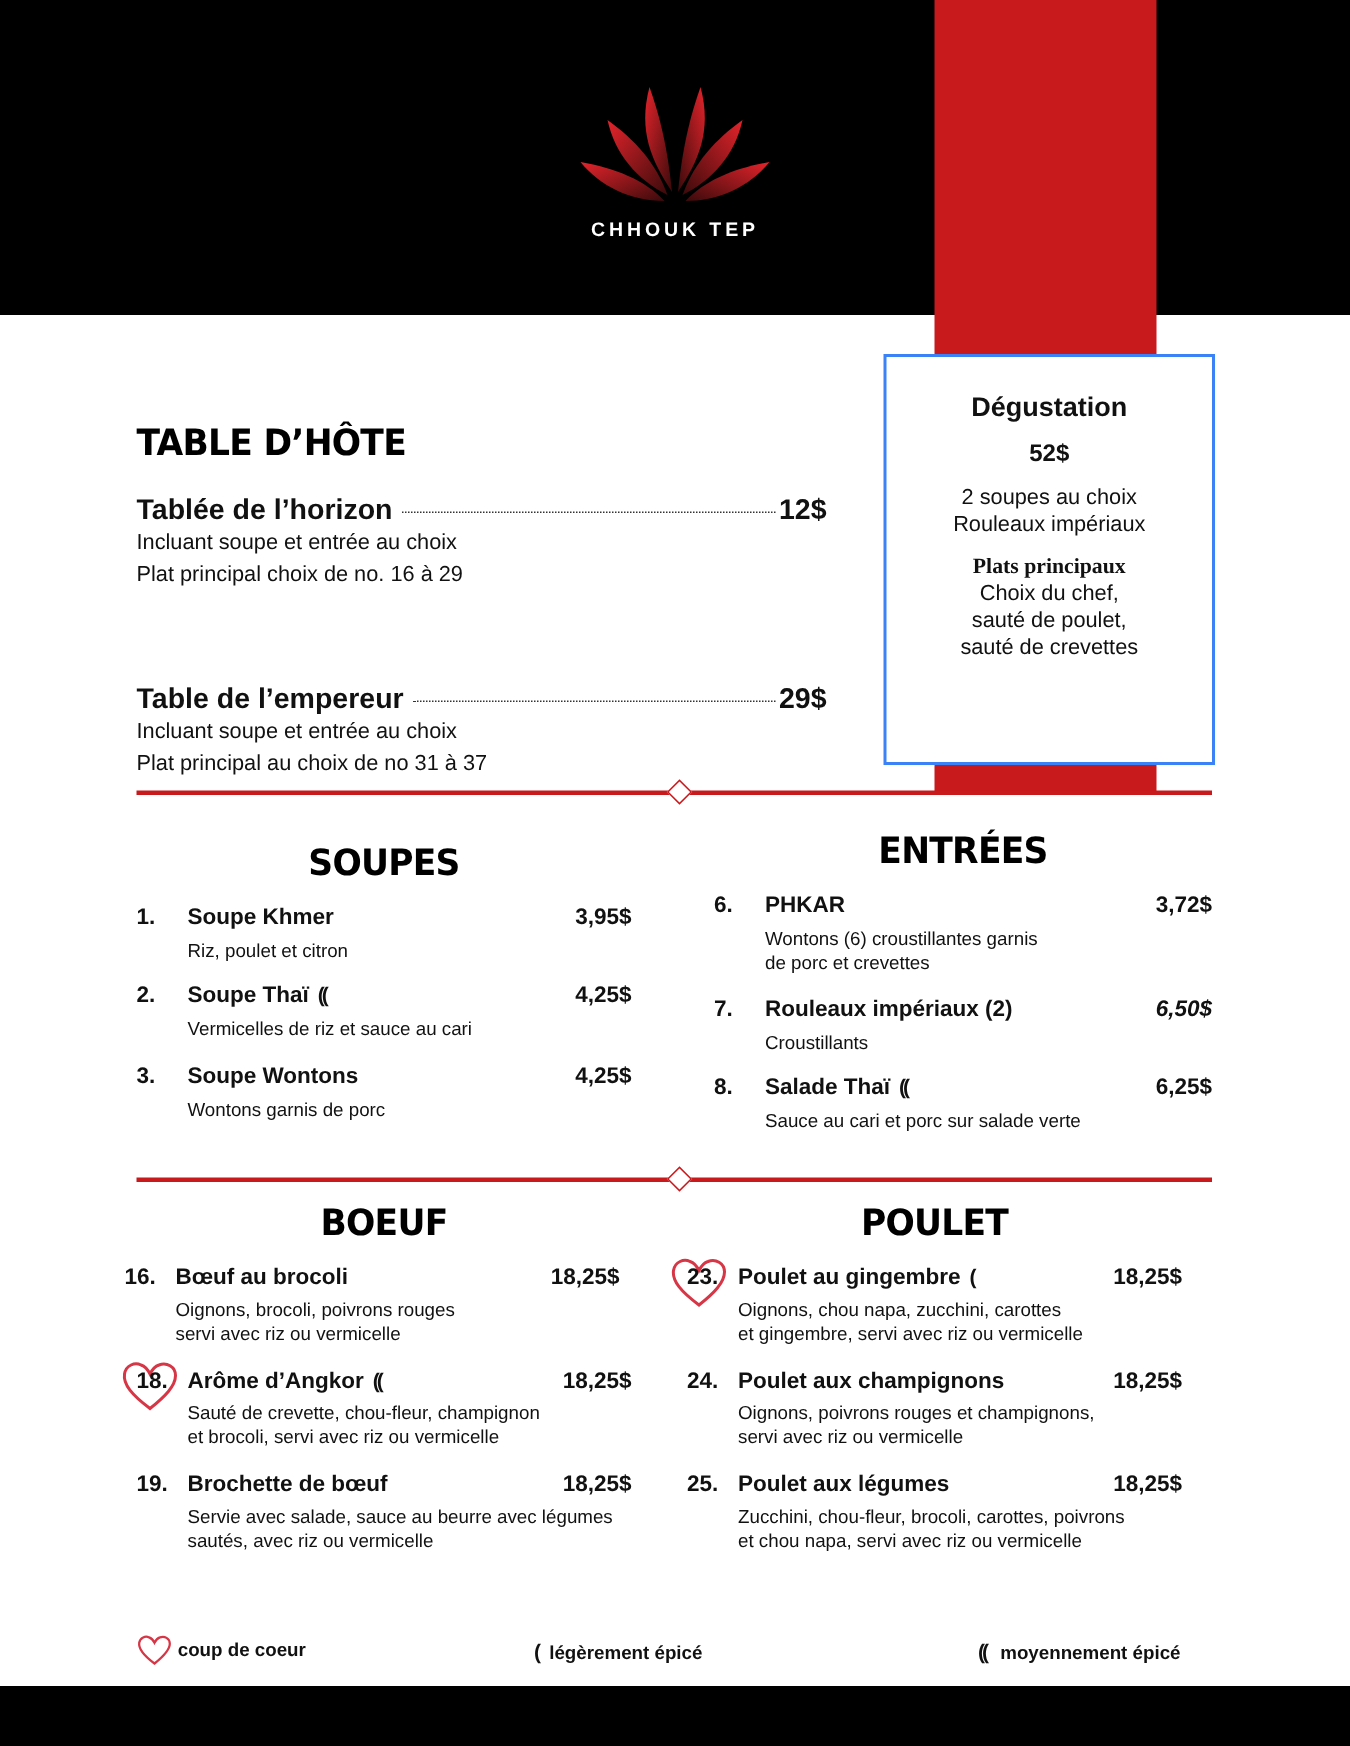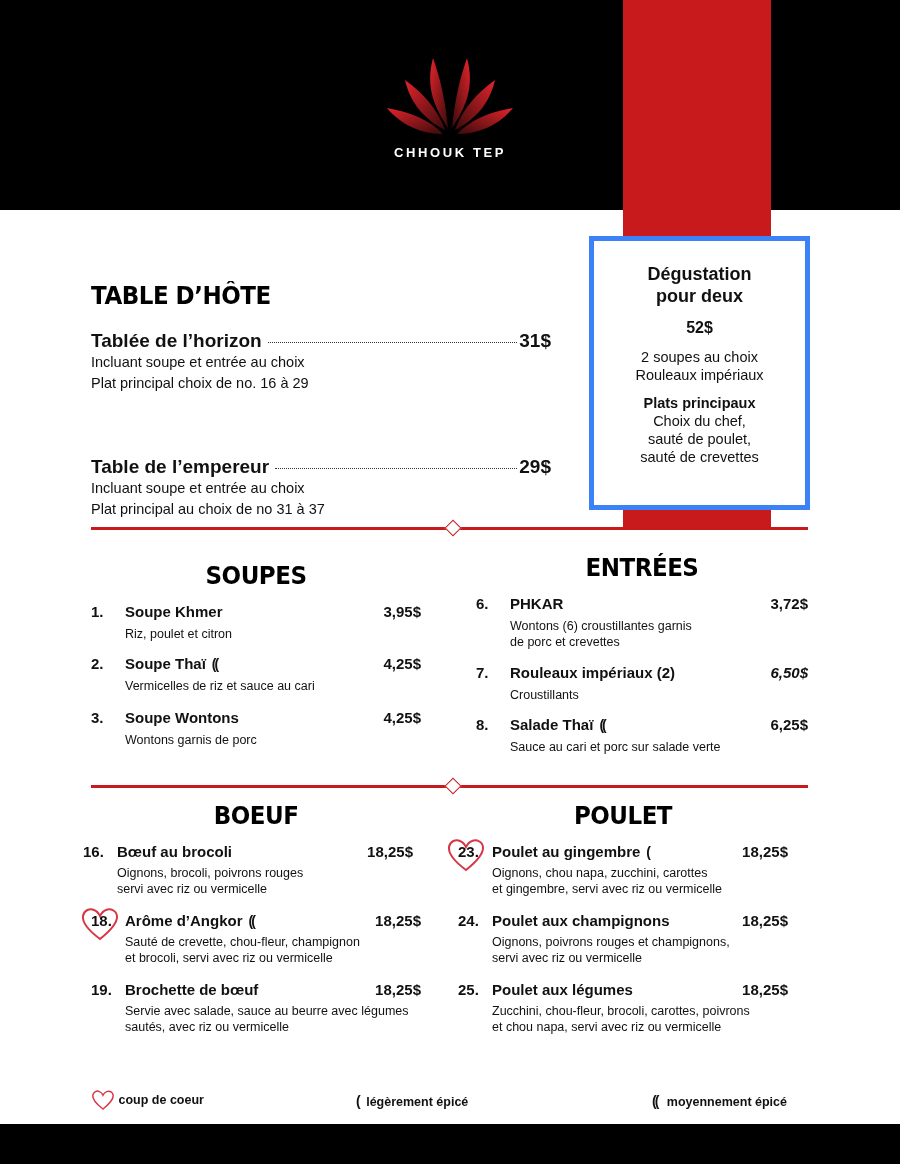--- a/index.html
+++ b/index.html
@@ -14,27 +14,27 @@
   .section-title-brush { font-family:"DejaVu Sans", sans-serif; font-weight:bold; font-size:23px; letter-spacing:-0.5px; color:#000; transform:scaleY(1.05); }
   .tdh-title { position:absolute; left:91px; top:283px; }
 
   .tdh-item { position:absolute; left:91px; width:460px; }
   .tdh-head { display:flex; align-items:baseline; }
   .tdh-name { font-weight:bold; font-size:19px; white-space:nowrap; }
   .tdh-dots { flex:1; border-bottom:1.5px dotted #333; margin:0 2px 0 6px; height:1px; transform:translateY(-4px); }
   .tdh-price { font-weight:bold; font-size:19px; }
   .tdh-desc { font-size:14.5px; line-height:21px; color:#111; }
 
-  .deg-box { position:absolute; left:589px; top:236px; width:221px; height:274px; background:#fff; border:5px solid #3b82f6; text-align:center; }
+  .deg-box { position:absolute; left:589px; top:236px; width:221px; height:274px; background:#fff; border:2px solid #3b82f6; text-align:center; }
   .deg-title { margin-top:22px; font-weight:bold; font-size:18px; line-height:22px; }
   .deg-price { margin-top:12px; font-weight:bold; font-size:16px; }
   .deg-line { font-size:14.5px; line-height:18px; }
   .deg-lines1 { margin-top:11px; }
   .deg-lines2 { margin-top:10px; }
-  .bold { font-weight:bold; }
+  .bold { font-weight:bold;font-family:Liberation Serif, serif; }
 
   .divider { position:absolute; left:91px; width:717px; height:3px; background:#c8191d; }
   .diamond { position:absolute; width:12px; height:12px; background:#fff; border:1.5px solid #c8191d; transform:rotate(45deg); }
 
   .col-title { position:absolute; text-align:center; }
   .menu-item { position:absolute; }
   .mi-num { position:absolute; left:0; top:0; font-weight:bold; font-size:15px; }
   .mi-name { position:absolute; top:0; font-weight:bold; font-size:15px; white-space:nowrap; }
   .mi-price { position:absolute; top:0; font-weight:bold; font-size:15px; text-align:right; }
   .mi-desc { position:absolute; font-size:12.5px; line-height:16px; color:#111; white-space:nowrap; }
@@ -70,40 +70,39 @@
   <path d="M72 86 C95 86 115 76 128 60 C105 64 85 72 72 86Z" fill="url(#lg2)"></path>
 </svg>
 <div class="brand-name">CHHOUK TEP</div>
 
 <div class="section-title-brush tdh-title">TABLE D’HÔTE</div>
 
 <div class="tdh-item" style="top:330px;">
   <div class="tdh-head">
     <span class="tdh-name">Tablée de l’horizon</span>
     <span class="tdh-dots"></span>
-    <span class="tdh-price">31$</span>
+    <span class="tdh-price">12$</span>
   </div>
   <div class="tdh-desc">Incluant soupe et entrée au choix</div>
   <div class="tdh-desc">Plat principal choix de no. 16 à 29</div>
 </div>
 
 <div class="tdh-item" style="top:421px;margin-top:35px;">
   <div class="tdh-head">
     <span class="tdh-name">Table de l’empereur</span>
     <span class="tdh-dots"></span>
     <span class="tdh-price">29$</span>
   </div>
   <div class="tdh-desc">Incluant soupe et entrée au choix</div>
   <div class="tdh-desc">Plat principal au choix de no 31 à 37</div>
 </div>
 
 <div class="deg-box">
   <div class="deg-title">
     <div>Dégustation</div>
-    <div>pour deux</div>
   </div>
   <div class="deg-price">52$</div>
   <div class="deg-lines1">
     <div class="deg-line">2 soupes au choix</div>
     <div class="deg-line">Rouleaux impériaux</div>
   </div>
   <div class="deg-lines2">
     <div class="deg-line bold">Plats principaux</div>
     <div class="deg-line">Choix du chef,</div>
     <div class="deg-line">sauté de poulet,</div>

